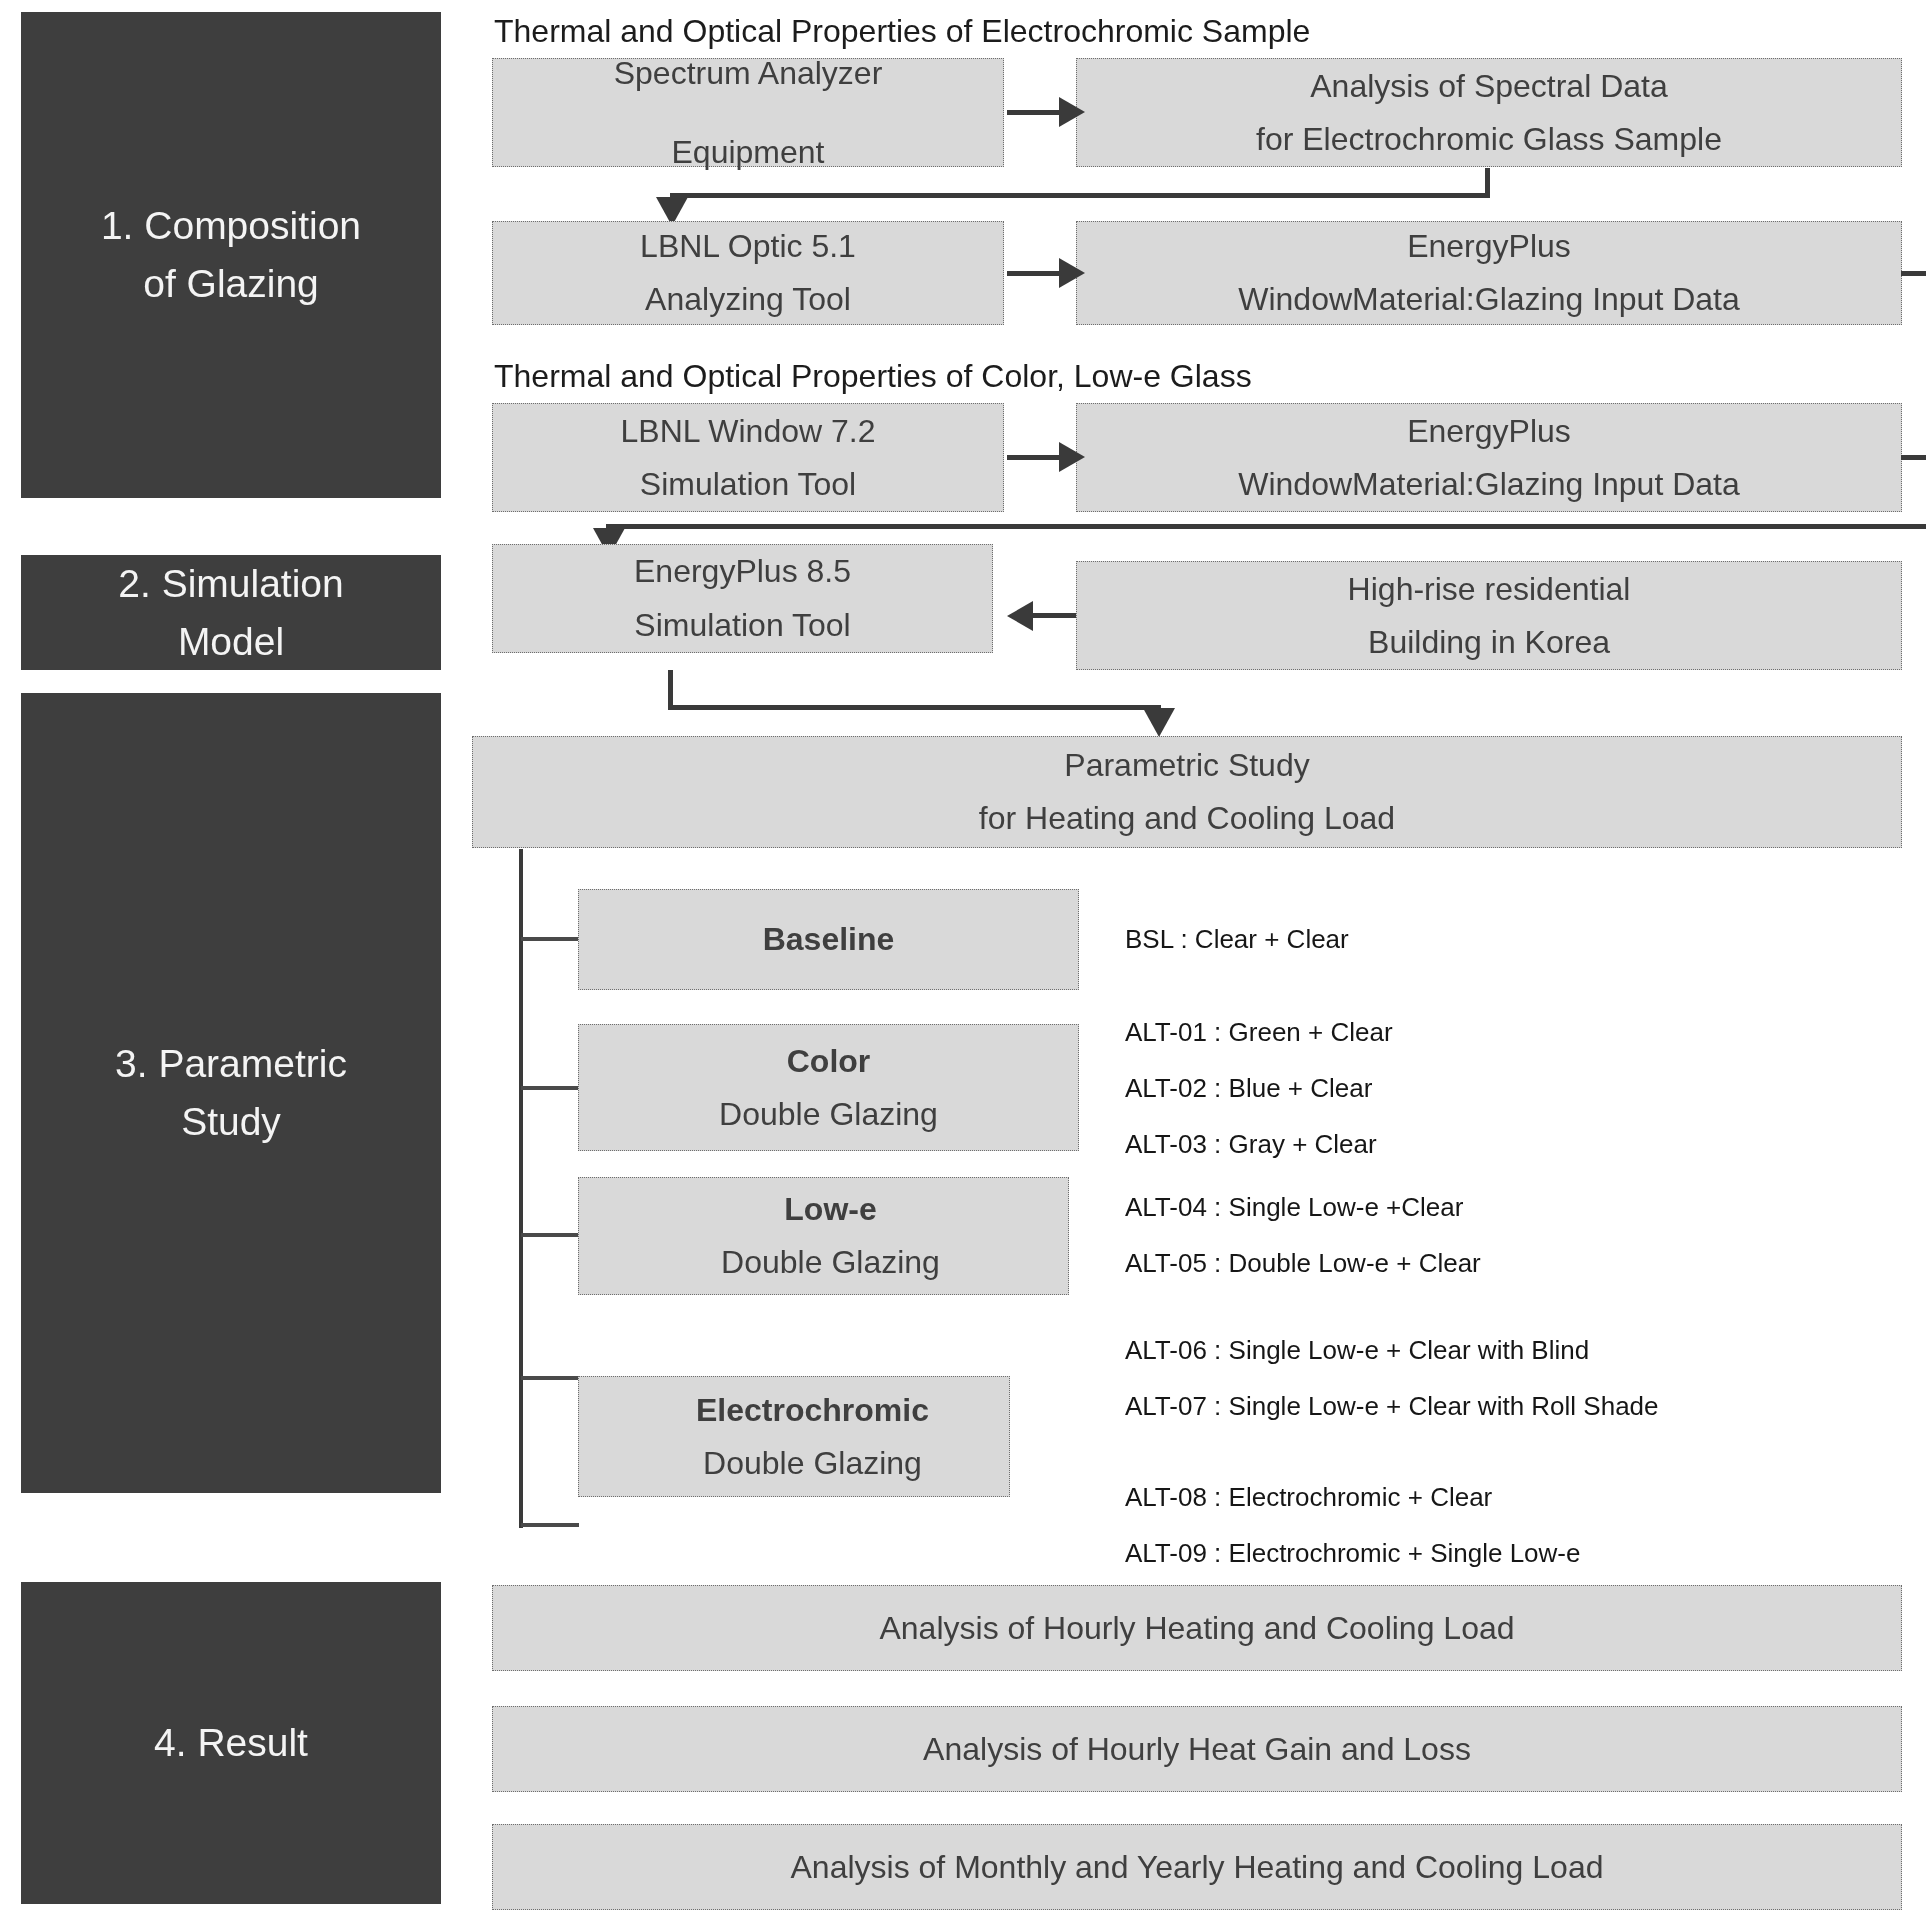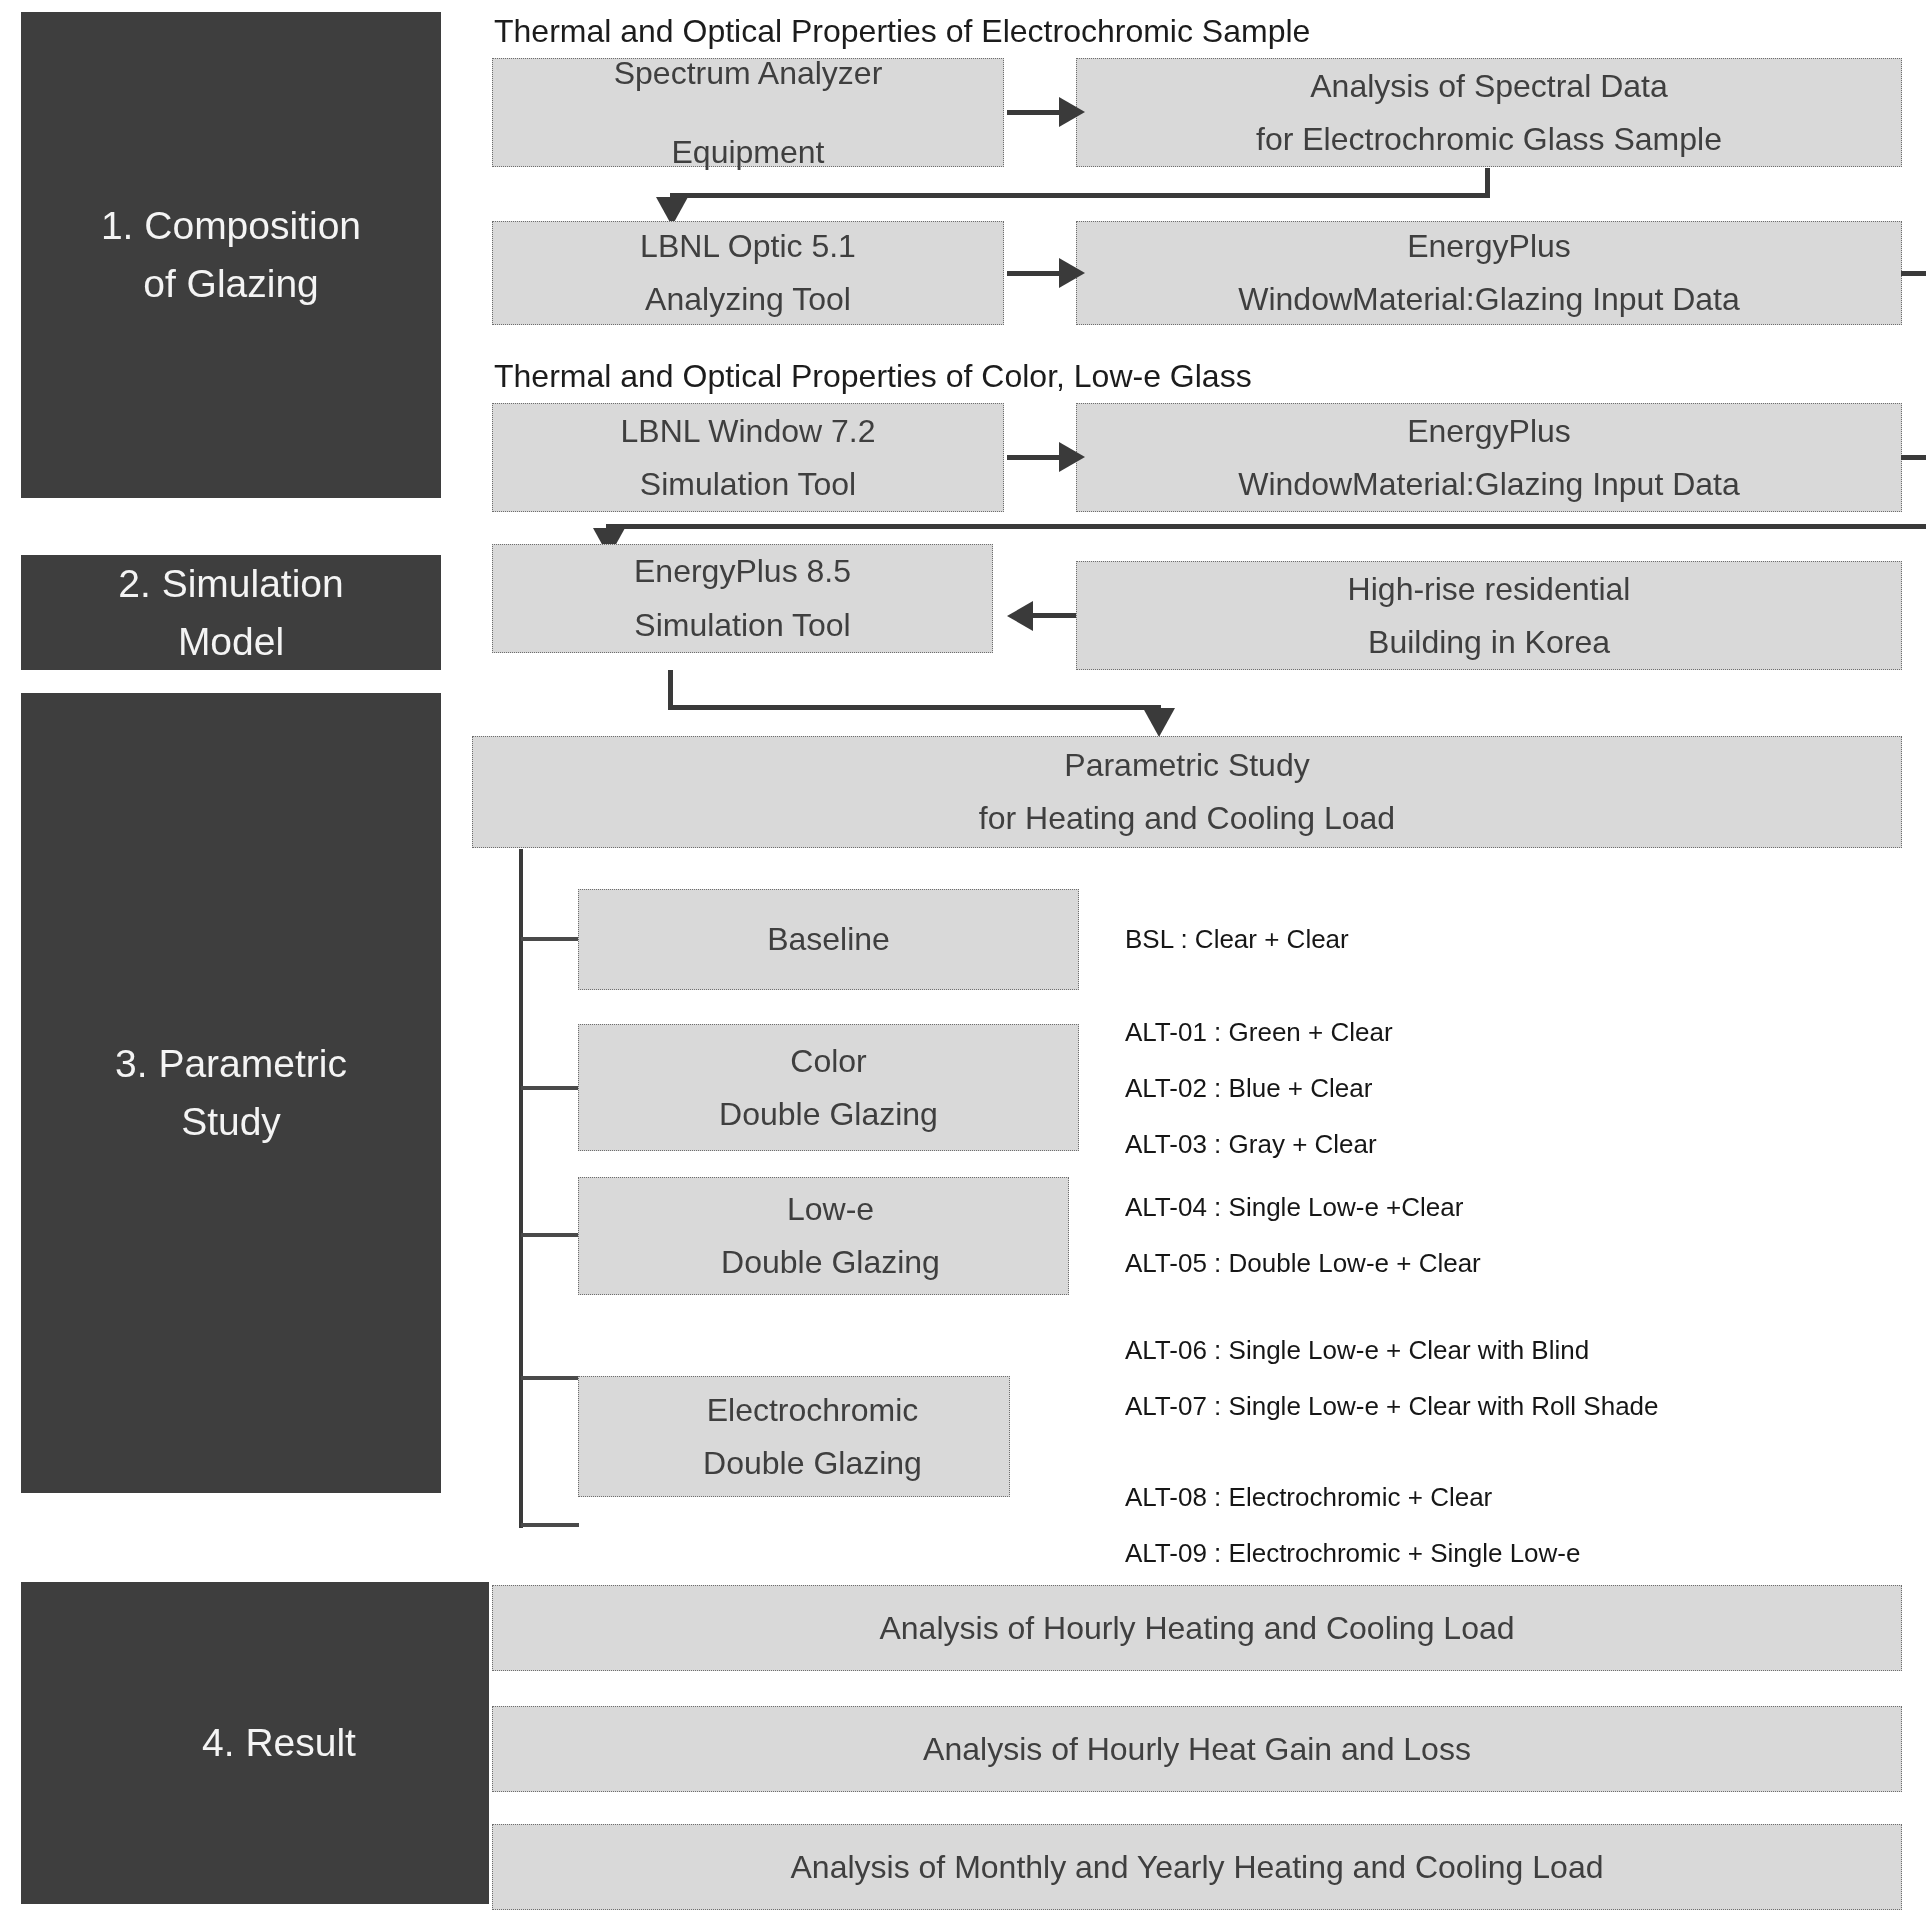--- a/index.html
+++ b/index.html
@@ -51,21 +51,21 @@
   }
   .alt-group{
     position:absolute;
     left:1105px;
     font-size:26px;
     line-height:56px;
     color:#161616;
     white-space:nowrap;
     margin-left:20px;
   }
-  .b{font-weight:normal;text-align:right;}
+  .b{font-weight:bold;text-align:right;}
   
   .hl{position:absolute;height:4.6px;background:#3a3a3a;}
   .vl{position:absolute;width:4.6px;background:#3a3a3a;}
   .hl-thin{position:absolute;height:4px;background:#4a4a4a;}
   
   .ah-r{position:absolute;width:0;height:0;
     border-top:15px solid transparent;border-bottom:15px solid transparent;
     border-left:26.5px solid #3a3a3a;}
   .ah-l{position:absolute;width:0;height:0;
     border-top:15px solid transparent;border-bottom:15px solid transparent;
@@ -84,21 +84,21 @@
     <span>of Glazing</span>
   </div>
   <div class="stage" style="top:555px;height:115px;">
     <span>2. Simulation</span>
     <span>Model</span>
   </div>
   <div class="stage" style="top:693px;height:800px;">
     <span>3. Parametric</span>
     <span>Study</span>
   </div>
-  <div class="stage" style="top:1582px;height:322px;padding-left:48px;">
+  <div class="stage" style="top:1582px;height:322px;">
     <span>4. Result</span>
     <span></span>
   </div>
 
   <div class="caption" style="left:494px;top:12.7px;">Thermal and Optical Properties of Electrochromic Sample</div>
 
   <div class="gbox" style="left:492px;top:58px;width:512px;height:109px;gap:26px;">
     <span>Spectrum Analyzer</span>
     <span>Equipment</span>
   </div>

